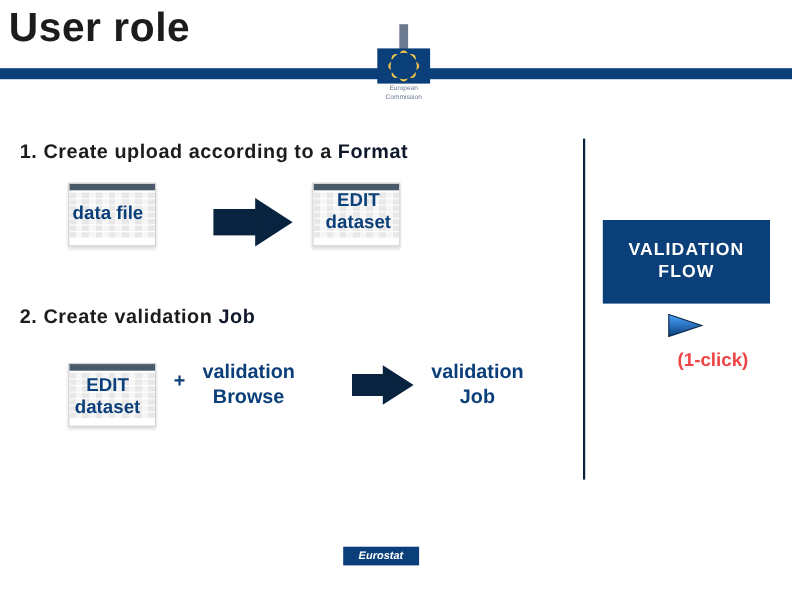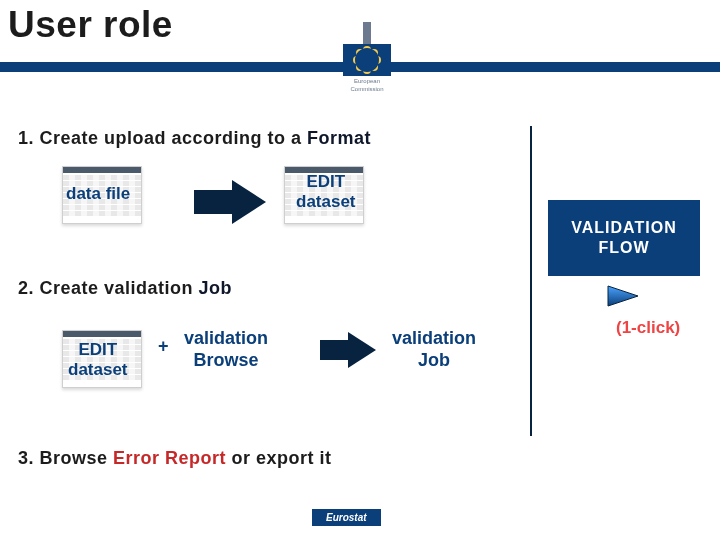--- a/index.html
+++ b/index.html
@@ -95,21 +95,21 @@
   }
   .vline {
     position:absolute; top:126px; left:530px; width:2px; height:310px; background:#07233f;
   }
 
   
   .step2-text { position:absolute; font-size:18px; font-weight:700; color:#0b3f7a; text-align:center; line-height:1.2; }
 
   
   .footer-lbl {
-    position:absolute; bottom:14px; left:312px;
+    position:absolute; bottom:26px; left:312px;
     background:#0b3f7a; color:#fff; font-style:italic; font-weight:700; font-size:10px;
     padding:3px 14px;
   }
 </style>
 </head>
 <body>
 
 <div class="slide">
 
   <div class="dark-stripe"></div>
@@ -201,19 +201,15 @@
     <span>Browse</span>
   </div>
 
   <div class="arrow-r-small" style="top:332px; left:348px;"></div>
 
   <div class="step2-text" style="top:328px; left:392px;">
     <span>validation</span><br>
     <span>Job</span>
   </div>
 
-  <div class="sec-heading" style="top:448px; left:18px;">
-    <span>3.</span>
-    <span> Browse </span><span class="hl-red">Error Report</span><span> or export it</span>
-  </div>
 
   <div class="footer-lbl">Eurostat</div>
 </div>
 
 </body></html>

